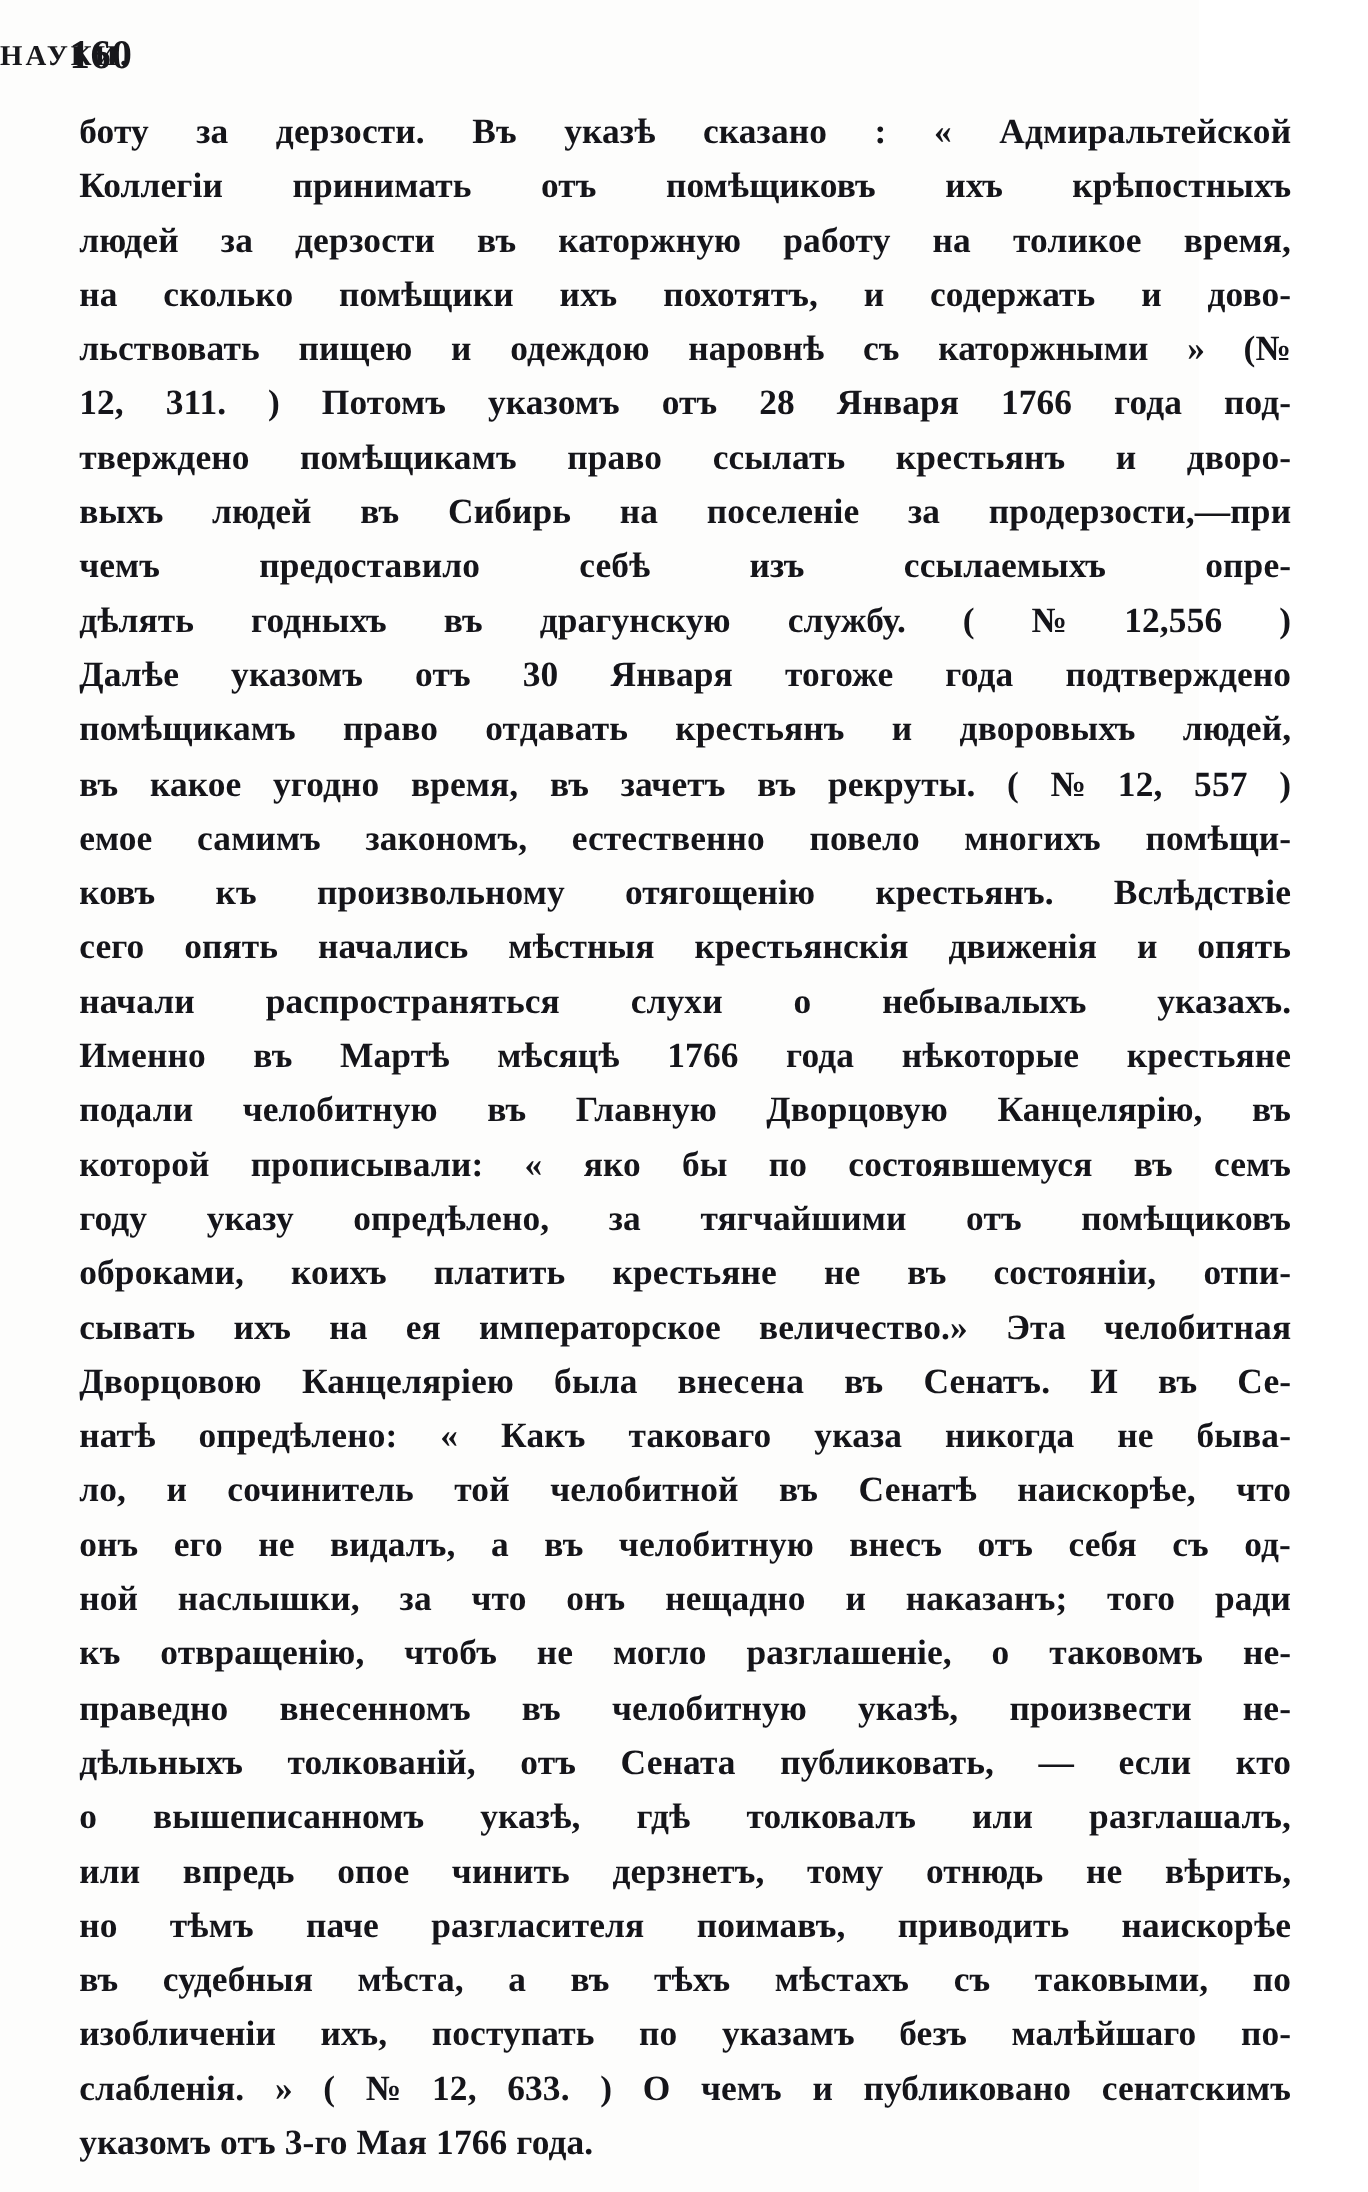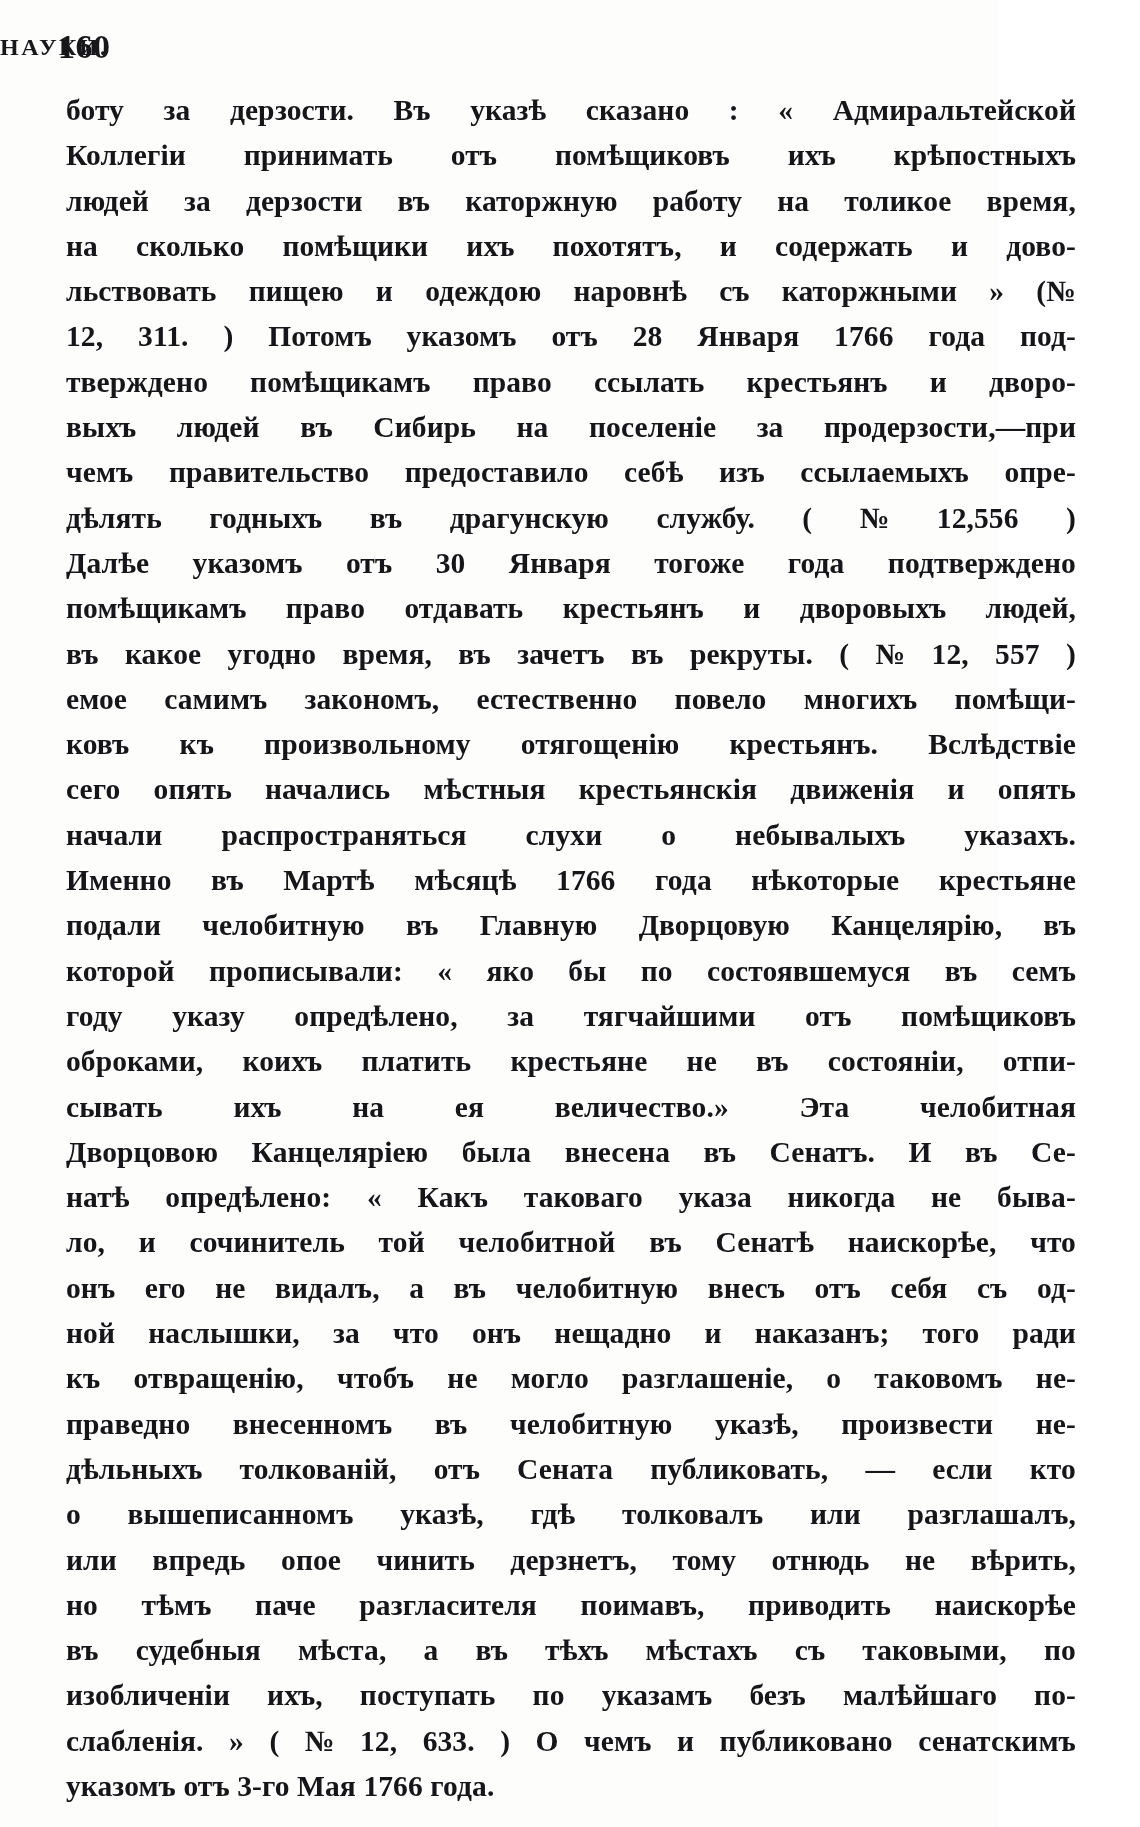--- a/index.html
+++ b/index.html
@@ -172,21 +172,20 @@
           <span>людей</span>
           <span>въ</span>
           <span>Сибирь</span>
           <span>на</span>
           <span>поселеніе</span>
           <span>за</span>
           <span>продерзости,—при</span>
         </span>
       <span class="line justify">
           <span>чемъ</span>
-          <span>правительство</span>
           <span>предоставило</span>
           <span>себѣ</span>
           <span>изъ</span>
           <span>ссылаемыхъ</span>
           <span>опре-</span>
         </span>
       <span class="line justify">
           <span>дѣлять</span>
           <span>годныхъ</span>
           <span>въ</span>
@@ -313,20 +312,21 @@
           <span>не</span>
           <span>въ</span>
           <span>состояніи,</span>
           <span>отпи-</span>
         </span>
       <span class="line justify">
           <span>сывать</span>
           <span>ихъ</span>
           <span>на</span>
           <span>ея</span>
+          <span>императорское</span>
           <span>величество.»</span>
           <span>Эта</span>
           <span>челобитная</span>
         </span>
       <span class="line justify">
           <span>Дворцовою</span>
           <span>Канцеляріею</span>
           <span>была</span>
           <span>внесена</span>
           <span>въ</span>

